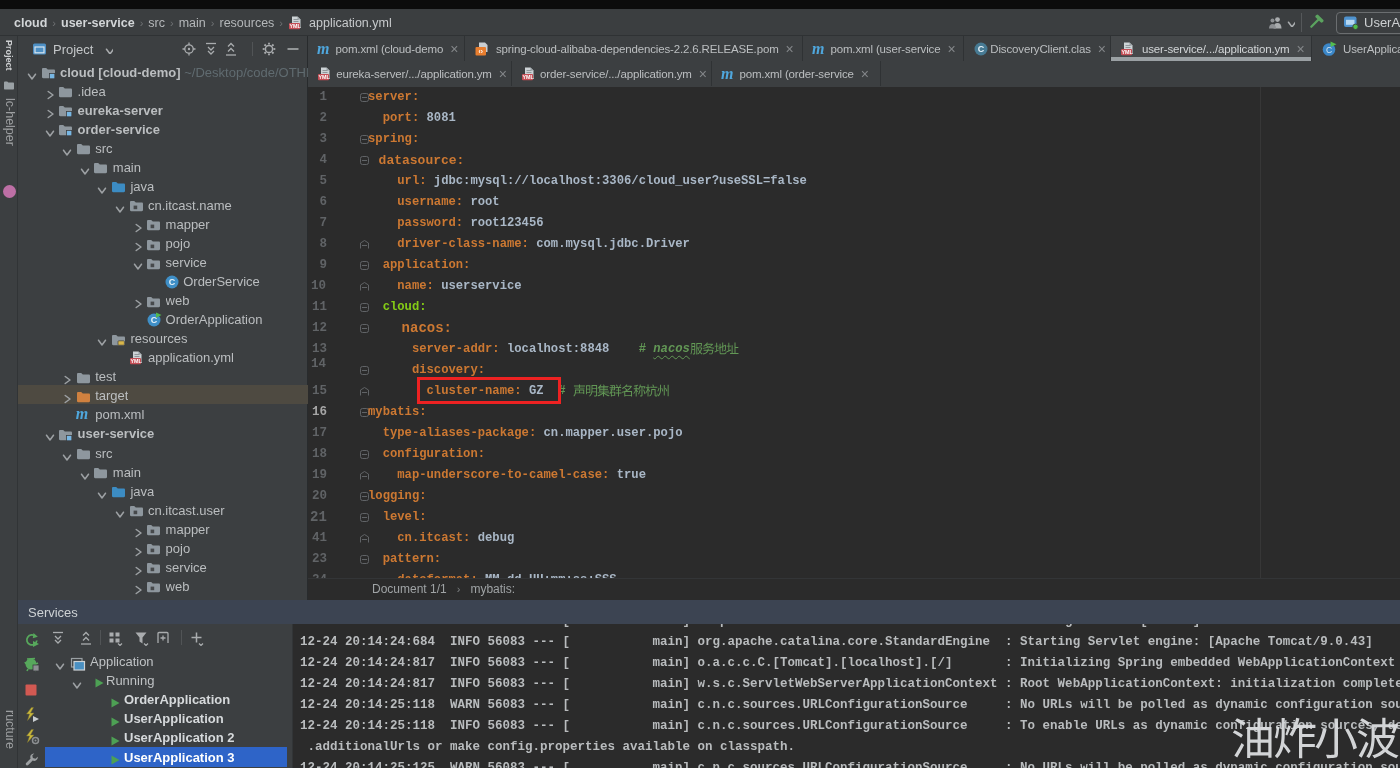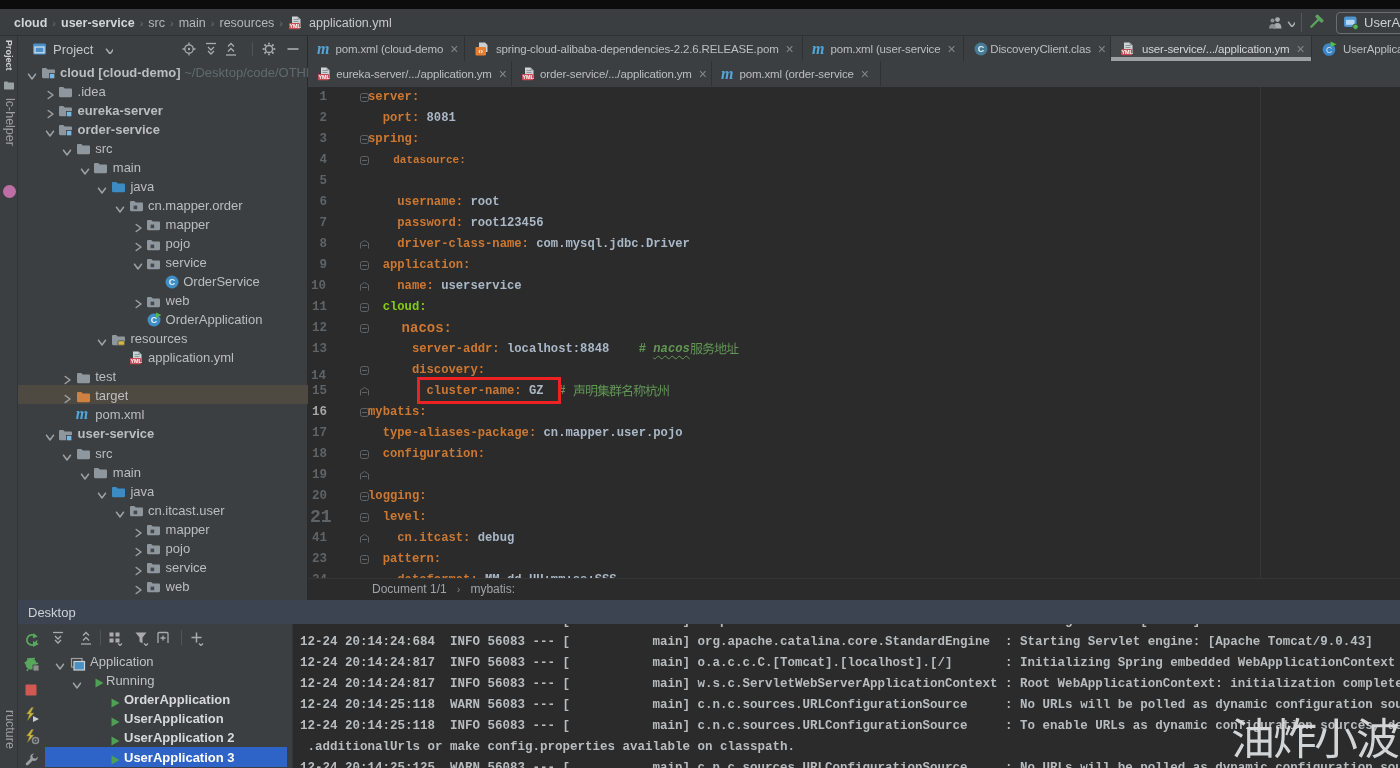--- a/index.html
+++ b/index.html
@@ -200,21 +200,21 @@
       <span class="ab" style="left:130.4px;top:2.5px;max-width:179px;overflow:hidden">java</span>
     </div>
 <div class="row" style="left:0;top:195.3px;height:19px;font-size:13px;color:#bbbec0">
       <span class="ab" style="left:115.0px;top:5px"><svg width="10" height="10" viewBox="0 0 10 10">
           <path d="M1.5 3.2 L5 8 L8.5 3.2" fill="none" stroke="#9da1a4" stroke-width="1.5" stroke-linecap="round" stroke-linejoin="round"></path>
         </svg></span>
       <span class="ab" style="left:128.5px;top:2px"><svg width="15" height="15" viewBox="0 0 15 15">
           <path d="M1 4.2 C1 3.5 1.5 3 2.2 3 H5.2 L6.8 4.6 H12.8 C13.5 4.6 14 5.1 14 5.8 V12 C14 12.7 13.5 13.2 12.8 13.2 H2.2 C1.5 13.2 1 12.7 1 12 Z" fill="#8e979e"></path>
           <rect x="4.6" y="7.6" width="3.6" height="3.6" fill="#46494b"></rect>
         </svg></span>
-      <span class="ab" style="left:148.0px;top:2.5px;max-width:161px;overflow:hidden">cn.mapper.order</span>
+      <span class="ab" style="left:148.0px;top:2.5px;max-width:161px;overflow:hidden">cn.itcast.name</span>
     </div>
 <div class="row" style="left:0;top:214.4px;height:19px;font-size:13px;color:#bbbec0">
       <span class="ab" style="left:132.6px;top:5px"><svg width="10" height="10" viewBox="0 0 10 10">
           <path d="M3.2 1.5 L8 5 L3.2 8.5" fill="none" stroke="#9da1a4" stroke-width="1.5" stroke-linecap="round" stroke-linejoin="round"></path>
         </svg></span>
       <span class="ab" style="left:146.1px;top:2px"><svg width="15" height="15" viewBox="0 0 15 15">
           <path d="M1 4.2 C1 3.5 1.5 3 2.2 3 H5.2 L6.8 4.6 H12.8 C13.5 4.6 14 5.1 14 5.8 V12 C14 12.7 13.5 13.2 12.8 13.2 H2.2 C1.5 13.2 1 12.7 1 12 Z" fill="#8e979e"></path>
           <rect x="4.6" y="7.6" width="3.6" height="3.6" fill="#46494b"></rect>
         </svg></span>
       <span class="ab" style="left:165.6px;top:2.5px;max-width:143px;overflow:hidden">mapper</span>
@@ -506,22 +506,23 @@
       <svg class="ab" style="left:52px;top:48.0px" width="9" height="9" viewBox="0 0 9 9">
         <rect x="0.5" y="0.5" width="8" height="8" rx="2" fill="none" stroke="#606366"></rect>
         <path d="M2 4.5 H7" stroke="#606366" stroke-width="1"></path>
       </svg>
       <div class="ab mono" style="left:60px;top:42.0px;font-size:12.2px;line-height:21px;white-space:pre"><span style="color:#cc7832">spring:</span></div>
       <div class="ab mono" style="left:2px;top:63.0px;width:17px;text-align:right;font-size:12.5px;line-height:21px;color:#606366">4</div>
       <svg class="ab" style="left:52px;top:69.0px" width="9" height="9" viewBox="0 0 9 9">
         <rect x="0.5" y="0.5" width="8" height="8" rx="2" fill="none" stroke="#606366"></rect>
         <path d="M2 4.5 H7" stroke="#606366" stroke-width="1"></path>
       </svg>
-      <div class="ab mono" style="left:72px;top:63.0px;font-size:11px;line-height:21px;white-space:pre"><span style="color:#a9b7c6">  </span><span style="color:#cc7832">datasource:</span></div>
+      <div class="ab mono" style="left:55px;top:63.0px;font-size:13px;line-height:21px;white-space:pre"><span style="color:#a9b7c6">  </span><span style="color:#cc7832">datasource:</span></div>
       <div class="ab mono" style="left:2px;top:84.0px;width:17px;text-align:right;font-size:12.5px;line-height:21px;color:#606366">5</div>
+      <div class="ab mono" style="left:60px;top:84.0px;font-size:12.2px;line-height:21px;white-space:pre"><span style="color:#a9b7c6">    </span><span style="color:#cc7832">url:</span><span style="color:#a9b7c6"> jdbc:mysql://localhost:3306/cloud_user?useSSL=false</span></div>
       <div class="ab mono" style="left:2px;top:105.0px;width:17px;text-align:right;font-size:12.5px;line-height:21px;color:#606366">6</div>
       <div class="ab mono" style="left:60px;top:105.0px;font-size:12.2px;line-height:21px;white-space:pre"><span style="color:#a9b7c6">    </span><span style="color:#cc7832">username:</span><span style="color:#a9b7c6"> root</span></div>
       <div class="ab mono" style="left:2px;top:126.0px;width:17px;text-align:right;font-size:12.5px;line-height:21px;color:#606366">7</div>
       <div class="ab mono" style="left:60px;top:126.0px;font-size:12.2px;line-height:21px;white-space:pre"><span style="color:#a9b7c6">    </span><span style="color:#cc7832">password:</span><span style="color:#a9b7c6"> root123456</span></div>
       <div class="ab mono" style="left:2px;top:147.0px;width:17px;text-align:right;font-size:12.5px;line-height:21px;color:#606366">8</div>
       <svg class="ab" style="left:52px;top:153.0px" width="9" height="9" viewBox="0 0 9 9">
         <path d="M0.5 8.5 V3 L4.5 0.5 L8.5 3 V8.5" fill="none" stroke="#606366"></path>
         <path d="M2 5.5 H7" stroke="#606366" stroke-width="1"></path>
       </svg>
       <div class="ab mono" style="left:60px;top:147.0px;font-size:12.2px;line-height:21px;white-space:pre"><span style="color:#a9b7c6">    </span><span style="color:#cc7832">driver-class-name:</span><span style="color:#a9b7c6"> com.mysql.jdbc.Driver</span></div>
@@ -552,21 +553,21 @@
       <div class="ab mono" style="left:2px;top:252.0px;width:17px;text-align:right;font-size:12.5px;line-height:21px;color:#606366">13</div>
       <div class="ab mono" style="left:60px;top:252.0px;font-size:12.2px;line-height:21px;white-space:pre"><span style="color:#a9b7c6">      </span><span style="color:#cc7832">server-addr:</span><span style="color:#a9b7c6"> localhost:8848</span><span style="color:#a9b7c6">    </span><span style="color:#629755"># </span><span style="color:#629755;font-style:italic;text-decoration:underline wavy #629755 1px;text-underline-offset:3px">nacos</span><svg class="cjk" width="13" height="13" viewBox="0 0 1000 1000" style="margin-right:-1.0px">
           <use href="#g670d" fill="#629755" opacity="1.0"></use>
         </svg><svg class="cjk" width="13" height="13" viewBox="0 0 1000 1000" style="margin-right:-1.0px">
           <use href="#g52a1" fill="#629755" opacity="1.0"></use>
         </svg><svg class="cjk" width="13" height="13" viewBox="0 0 1000 1000" style="margin-right:-1.0px">
           <use href="#g5730" fill="#629755" opacity="1.0"></use>
         </svg><svg class="cjk" width="13" height="13" viewBox="0 0 1000 1000" style="margin-right:-1.0px">
           <use href="#g5740" fill="#629755" opacity="1.0"></use>
         </svg></div>
-      <div class="ab mono" style="left:2px;top:279px;width:17px;text-align:center;font-size:12.5px;line-height:21px;color:#606366">14</div>
+      <div class="ab mono" style="left:2px;top:267px;width:17px;text-align:center;font-size:12.5px;line-height:21px;color:#606366">14</div>
       <svg class="ab" style="left:52px;top:279.0px" width="9" height="9" viewBox="0 0 9 9">
         <rect x="0.5" y="0.5" width="8" height="8" rx="2" fill="none" stroke="#606366"></rect>
         <path d="M2 4.5 H7" stroke="#606366" stroke-width="1"></path>
       </svg>
       <div class="ab mono" style="left:60px;top:273.0px;font-size:12.2px;line-height:21px;white-space:pre"><span style="color:#a9b7c6">      </span><span style="color:#cc7832">discovery:</span></div>
       <div class="ab mono" style="left:2px;top:294.0px;width:17px;text-align:right;font-size:12.5px;line-height:21px;color:#606366">15</div>
       <svg class="ab" style="left:52px;top:300.0px" width="9" height="9" viewBox="0 0 9 9">
         <path d="M0.5 8.5 V3 L4.5 0.5 L8.5 3 V8.5" fill="none" stroke="#606366"></path>
         <path d="M2 5.5 H7" stroke="#606366" stroke-width="1"></path>
       </svg>
@@ -599,27 +600,28 @@
       <svg class="ab" style="left:52px;top:363.0px" width="9" height="9" viewBox="0 0 9 9">
         <rect x="0.5" y="0.5" width="8" height="8" rx="2" fill="none" stroke="#606366"></rect>
         <path d="M2 4.5 H7" stroke="#606366" stroke-width="1"></path>
       </svg>
       <div class="ab mono" style="left:60px;top:357.0px;font-size:12.2px;line-height:21px;white-space:pre"><span style="color:#a9b7c6">  </span><span style="color:#cc7832">configuration:</span></div>
       <div class="ab mono" style="left:2px;top:378.0px;width:17px;text-align:right;font-size:12.5px;line-height:21px;color:#606366">19</div>
       <svg class="ab" style="left:52px;top:384.0px" width="9" height="9" viewBox="0 0 9 9">
         <path d="M0.5 8.5 V3 L4.5 0.5 L8.5 3 V8.5" fill="none" stroke="#606366"></path>
         <path d="M2 5.5 H7" stroke="#606366" stroke-width="1"></path>
       </svg>
+      <div class="ab mono" style="left:60px;top:378.0px;font-size:12.2px;line-height:21px;white-space:pre"><span style="color:#a9b7c6">    </span><span style="color:#cc7832">map-underscore-to-camel-case:</span><span style="color:#a9b7c6"> true</span></div>
       <div class="ab mono" style="left:2px;top:399.0px;width:17px;text-align:right;font-size:12.5px;line-height:21px;color:#606366">20</div>
       <svg class="ab" style="left:52px;top:405.0px" width="9" height="9" viewBox="0 0 9 9">
         <rect x="0.5" y="0.5" width="8" height="8" rx="2" fill="none" stroke="#606366"></rect>
         <path d="M2 4.5 H7" stroke="#606366" stroke-width="1"></path>
       </svg>
       <div class="ab mono" style="left:60px;top:399.0px;font-size:12.2px;line-height:21px;white-space:pre"><span style="color:#cc7832">logging:</span></div>
-      <div class="ab mono" style="left:2px;top:420.0px;width:17px;font-size:18px;line-height:21px;color:#606366">21</div>
+      <div class="ab mono" style="left:2px;top:420.0px;width:17px;font-size:14px;line-height:21px;color:#606366">21</div>
       <svg class="ab" style="left:52px;top:426.0px" width="9" height="9" viewBox="0 0 9 9">
         <rect x="0.5" y="0.5" width="8" height="8" rx="2" fill="none" stroke="#606366"></rect>
         <path d="M2 4.5 H7" stroke="#606366" stroke-width="1"></path>
       </svg>
       <div class="ab mono" style="left:60px;top:420.0px;font-size:12.2px;line-height:21px;white-space:pre"><span style="color:#a9b7c6">  </span><span style="color:#cc7832">level:</span></div>
       <div class="ab mono" style="left:2px;top:441.0px;width:17px;text-align:right;font-size:12.5px;line-height:21px;color:#606366">41</div>
       <svg class="ab" style="left:52px;top:447.0px" width="9" height="9" viewBox="0 0 9 9">
         <path d="M0.5 8.5 V3 L4.5 0.5 L8.5 3 V8.5" fill="none" stroke="#606366"></path>
         <path d="M2 5.5 H7" stroke="#606366" stroke-width="1"></path>
       </svg>
@@ -630,21 +632,21 @@
         <path d="M2 4.5 H7" stroke="#606366" stroke-width="1"></path>
       </svg>
       <div class="ab mono" style="left:60px;top:462.0px;font-size:12.2px;line-height:21px;white-space:pre"><span style="color:#a9b7c6">  </span><span style="color:#cc7832">pattern:</span></div>
       <div class="ab mono" style="left:2px;top:483.0px;width:17px;text-align:right;font-size:12.5px;line-height:21px;color:#606366">24</div>
       <div class="ab mono" style="left:60px;top:483.0px;font-size:12.2px;line-height:21px;white-space:pre"><span style="color:#a9b7c6">    </span><span style="color:#cc7832">dateformat:</span><span style="color:#a9b7c6"> MM-dd HH:mm:ss:SSS</span></div>
     </div>
 <div class="ab" style="left:417px;top:377px;width:144px;height:27px;border:3.5px solid #ee2222;z-index:5"></div>
 <div class="ab" style="left:308px;top:578px;width:1092px;height:22px;background:#2b2b2b;border-top:1px solid #333537"></div>
 <div class="row" style="left:372px;top:578px;height:22px;font-size:12px;color:#9fa3a5">Document 1/1<span style="color:#7d8082;padding:0 10px;font-size:11px">›</span>mybatis:</div>
 <div class="ab" style="left:18px;top:600px;width:1382px;height:24px;background:#3c4452;z-index:3"></div>
-<div class="row" style="left:28px;top:600px;height:24px;font-size:13px;color:#ced2d4;z-index:4">Desktop</div>
+<div class="row" style="left:28px;top:600px;height:24px;font-size:13px;color:#ced2d4;z-index:4">Services</div>
 <div class="ab mono" style="left:293px;top:601px;width:1107px;height:167px;background:#2b2b2b;overflow:hidden;z-index:1">
       <div class="ab" style="left:7px;top:9.5px;font-size:12.5px;line-height:21px;white-space:pre;color:#b9bcbe">12-24 20:14:24:680  INFO 56083 --- [           main] o.apache.catalina.core.StandardService  : Starting service [Tomcat]</div>
       <div class="ab" style="left:7px;top:30.5px;font-size:12.5px;line-height:21px;white-space:pre;color:#b9bcbe">12-24 20:14:24:684  INFO 56083 --- [           main] org.apache.catalina.core.StandardEngine  : Starting Servlet engine: [Apache Tomcat/9.0.43]</div>
       <div class="ab" style="left:7px;top:51.5px;font-size:12.5px;line-height:21px;white-space:pre;color:#b9bcbe">12-24 20:14:24:817  INFO 56083 --- [           main] o.a.c.c.C.[Tomcat].[localhost].[/]       : Initializing Spring embedded WebApplicationContext</div>
       <div class="ab" style="left:7px;top:72.5px;font-size:12.5px;line-height:21px;white-space:pre;color:#b9bcbe">12-24 20:14:24:817  INFO 56083 --- [           main] w.s.c.ServletWebServerApplicationContext : Root WebApplicationContext: initialization completed in 1374 ms</div>
       <div class="ab" style="left:7px;top:93.5px;font-size:12.5px;line-height:21px;white-space:pre;color:#b9bcbe">12-24 20:14:25:118  WARN 56083 --- [           main] c.n.c.sources.URLConfigurationSource     : No URLs will be polled as dynamic configuration sources.</div>
       <div class="ab" style="left:7px;top:114.5px;font-size:12.5px;line-height:21px;white-space:pre;color:#b9bcbe">12-24 20:14:25:118  INFO 56083 --- [           main] c.n.c.sources.URLConfigurationSource     : To enable URLs as dynamic configuration sources, define System property</div>
       <div class="ab" style="left:7px;top:135.5px;font-size:12.5px;line-height:21px;white-space:pre;color:#b9bcbe"> .additionalUrls or make config.properties available on classpath.</div>
       <div class="ab" style="left:7px;top:156.5px;font-size:12.5px;line-height:21px;white-space:pre;color:#b9bcbe">12-24 20:14:25:125  WARN 56083 --- [           main] c.n.c.sources.URLConfigurationSource     : No URLs will be polled as dynamic configuration sources.</div>
     </div>

